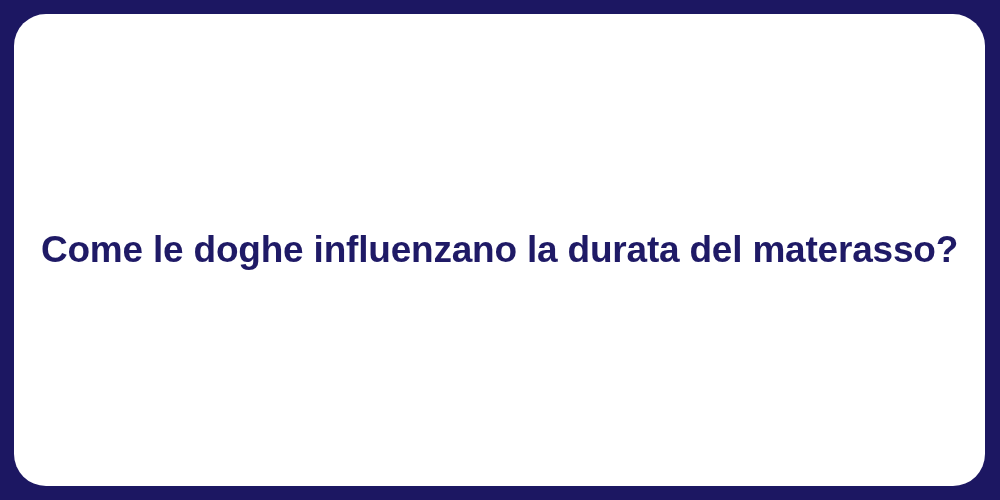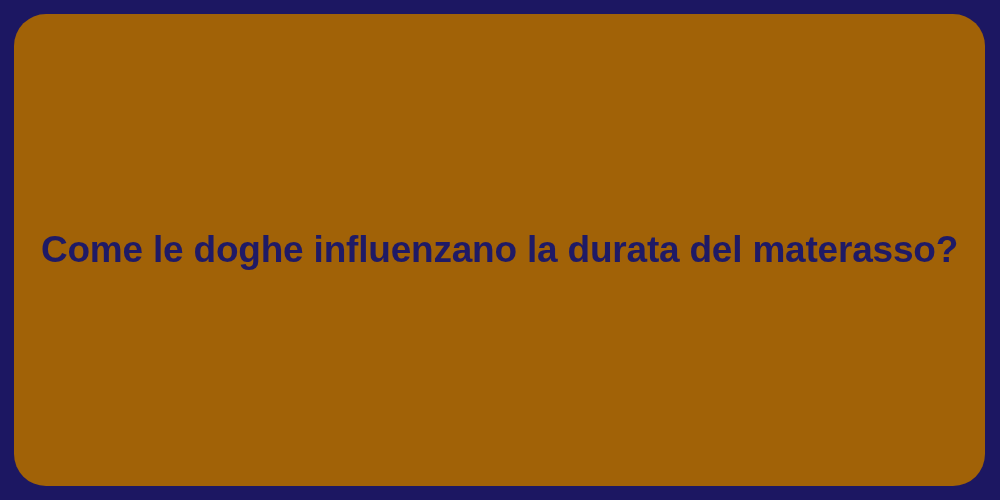--- a/index.html
+++ b/index.html
@@ -21,21 +21,21 @@
     width: 1000px;
     height: 500px;
     background: #1C1762;
     padding: 14px 15px 14px 14px;
   }
 
   .banner-panel {
     box-sizing: border-box;
     width: 100%;
     height: 100%;
-    background: #a16207;
+    background: #ffffff;
     border-radius: 32px;
     display: flex;
     align-items: center;
     justify-content: center;
     text-align: center;
   }
 
   .banner-heading {
     margin: 0;
     padding: 0 40px;

